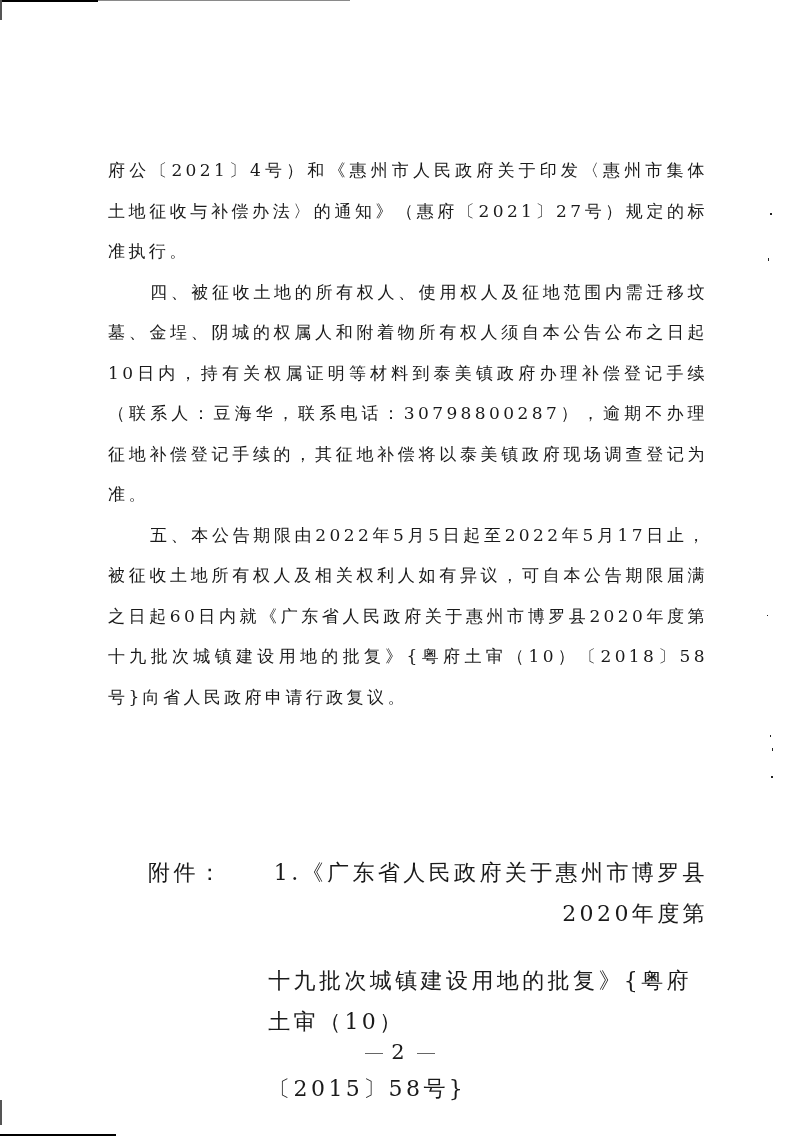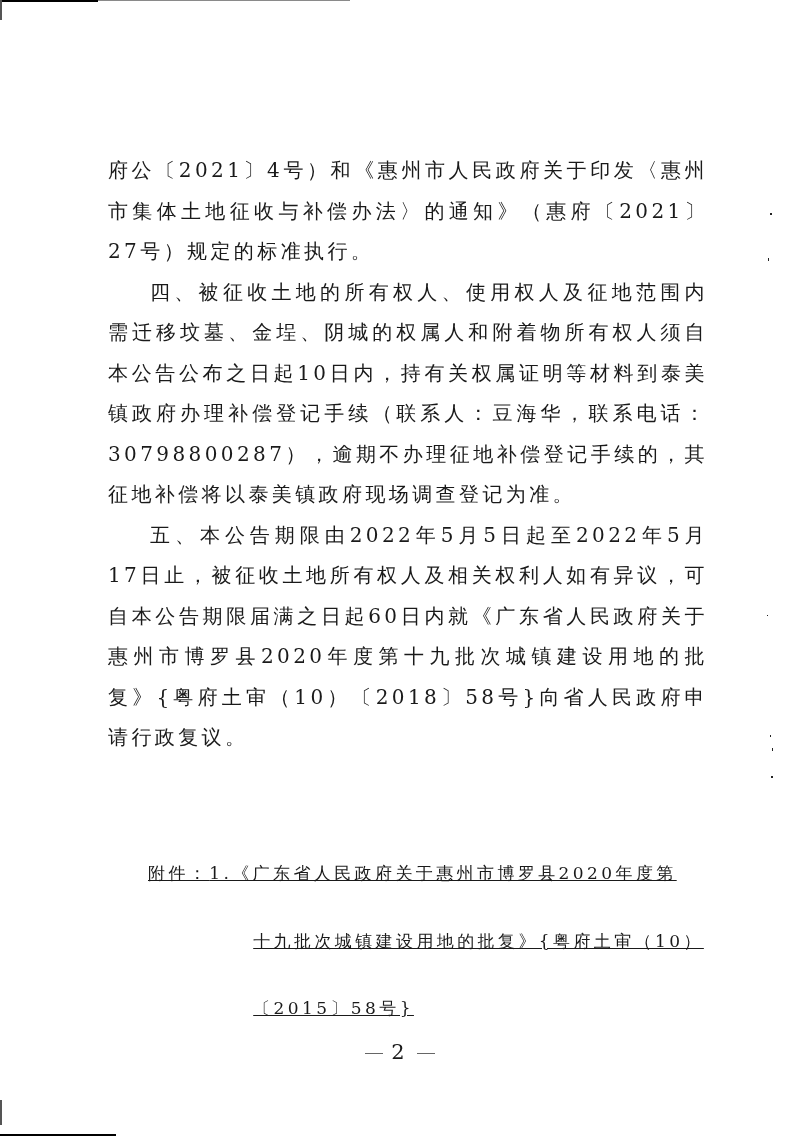--- a/index.html
+++ b/index.html
@@ -42,41 +42,40 @@
       width: 2px; height: 2px;
     }
     .page {
       position: absolute;
       left: 108px;
       top: 150px;
       width: 600px;
     }
     .para {
       margin: 0;
-      font-size: 20px;
+      font-size: 17px;
       line-height: 40.5px;
       letter-spacing: 3.4px;
       text-align: justify;
       text-align-last: left;
     }
     .indent { text-indent: 42px; }
     .attach {
       position: absolute;
       left: 148px;
       top: 853px;
       width: 560px;
-      font-size: 17px;
+      font-size: 22px;
       line-height: 40.5px;
       letter-spacing: 3.4px;
       display: flex;
-      text-decoration: underline;
     }
     .attach-label { white-space: nowrap; }
     .attach-body { flex: 1; }
-    .attach-body .first { display: block; }
+    .attach-body .first { display: block; text-align: right; }
     .attach-body .cont { display: block; padding-left: 44px; margin-top: 27px; }
     .page-number {
       position: absolute;
       top: 1040px;
       left: 0; width: 800px;
       text-align: center;
       font-size: 21px;
       letter-spacing: 4px;
     }
     .dash {

